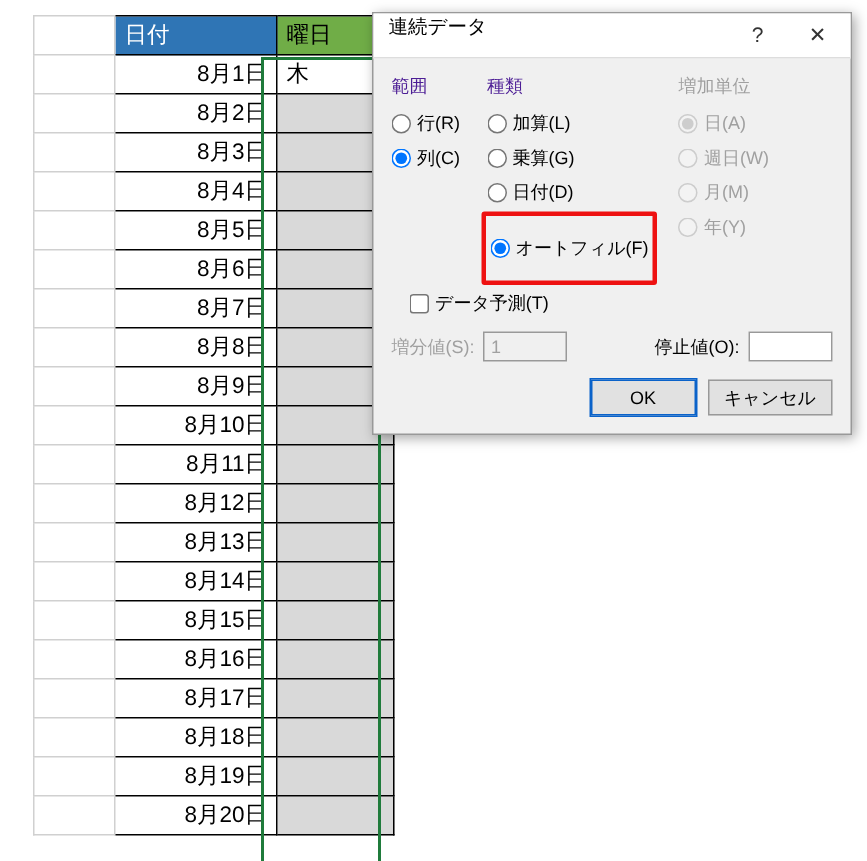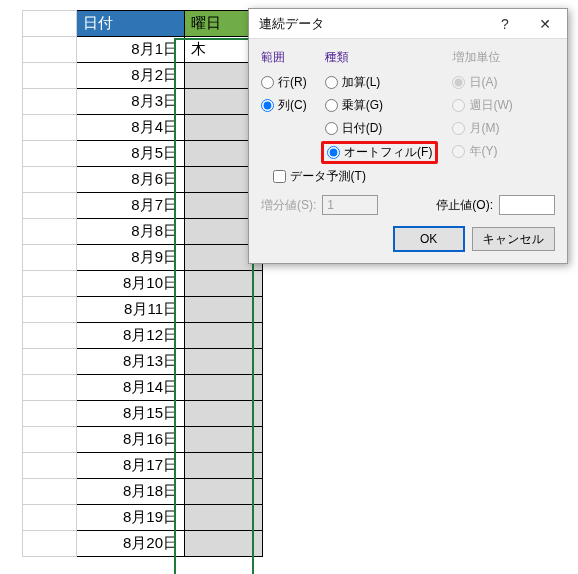--- a/index.html
+++ b/index.html
@@ -52,21 +52,21 @@
     left: 248px;
     top: 8px;
     width: 320px;
     background: #f0f0f0;
     border: 1px solid #999;
     box-shadow: 2px 2px 8px rgba(0,0,0,0.35);
     font-size: 12px;
   }
   .titlebar {
     display: flex;
-    align-items: center;
+    align-items: flex-start;
     height: 30px;
     padding: 0 2px 0 10px;
     background: #fff;
     border-bottom: 1px solid #ddd;
   }
   .titlebar .title { flex: 1; font-size: 13px; }
   .titlebar .tbtn {
     width: 40px;
     height: 28px;
     display: flex;
@@ -92,21 +92,21 @@
   }
   .group-title { color: #4c1d95; margin-bottom: 2px; }
   .opt { display: flex; align-items: center; gap: 4px; white-space: nowrap; }
   .opt input { margin: 0; }
   .opt.disabled, .group-title.disabled { color: #a0a0a0; }
   .opt.disabled input { accent-color: #bbb; }
 
   .highlight-red {
     border: 3px solid #e11;
     border-radius: 2px;
-    padding: 0 3px;
+    padding: 13px 3px;
     margin: -2px -4px;
   }
 
   .checkbox-row {
     display: flex;
     align-items: center;
     gap: 4px;
     margin: 6px 0 10px 0;
     padding-left: 12px;
   }

